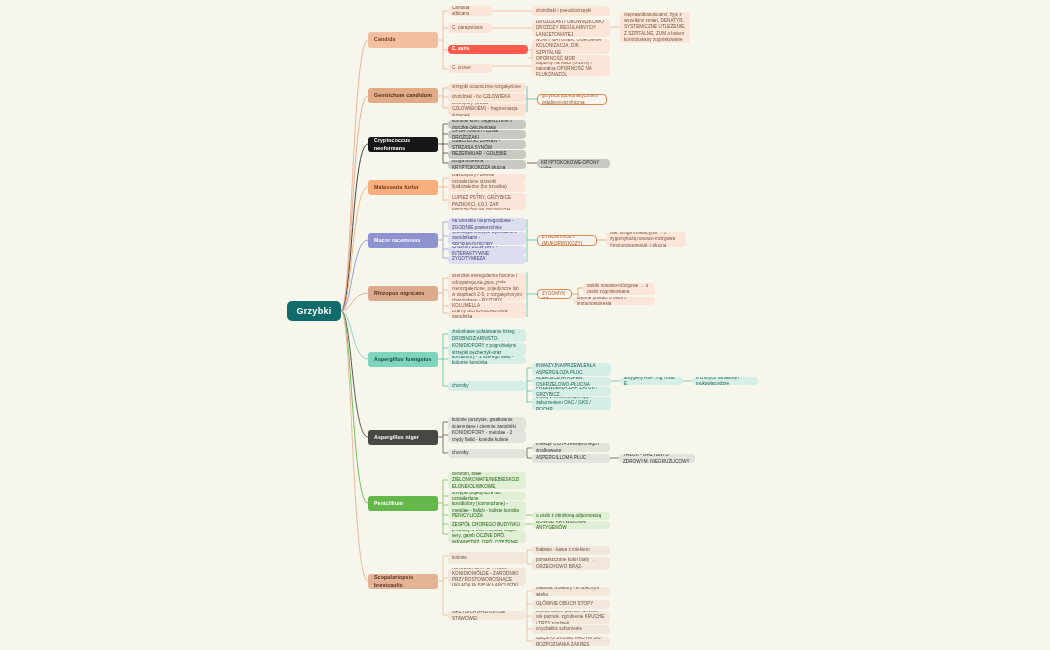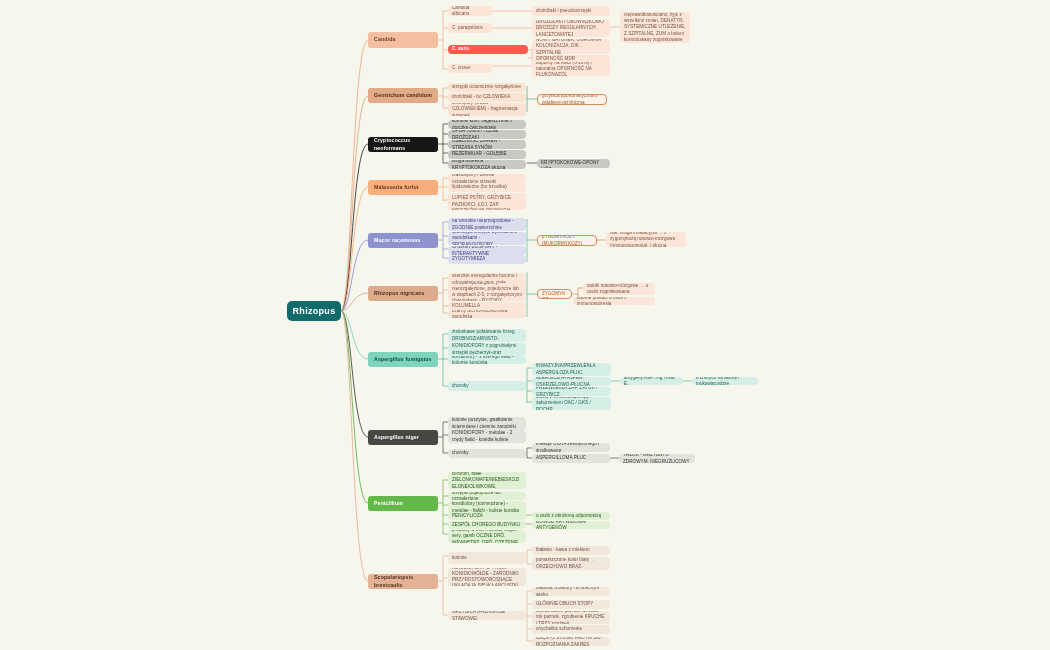--- a/index.html
+++ b/index.html
@@ -210,21 +210,21 @@
       <path d="M527 591 V 641" stroke="#e4b396"></path>
       <path d="M527 591 H 532" stroke="#e4b396"></path>
       <path d="M527 604 H 532" stroke="#e4b396"></path>
       <path d="M527 616 H 532" stroke="#e4b396"></path>
       <path d="M527 629 H 532" stroke="#e4b396"></path>
       <path d="M527 641 H 532" stroke="#e4b396"></path>
     </g>
   </svg>
 
   <div class="node root" style="left:287px; top:301px; width:54px; height:20px;">
-    <span>Rhizopus</span>
+    <span>Grzybki</span>
   </div>
 
   <div class="node topic t-candida" style="left:368px; top:32px; width:70px; height:16px;">
     <span>Candida</span>
   </div>
 
   <div class="node lf" style="left:448px; top:6px; width:44px; height:10px;">
     <span>Candida albicans</span>
   </div>
   <div class="node lf" style="left:532px; top:6px; width:78px; height:10px;">

